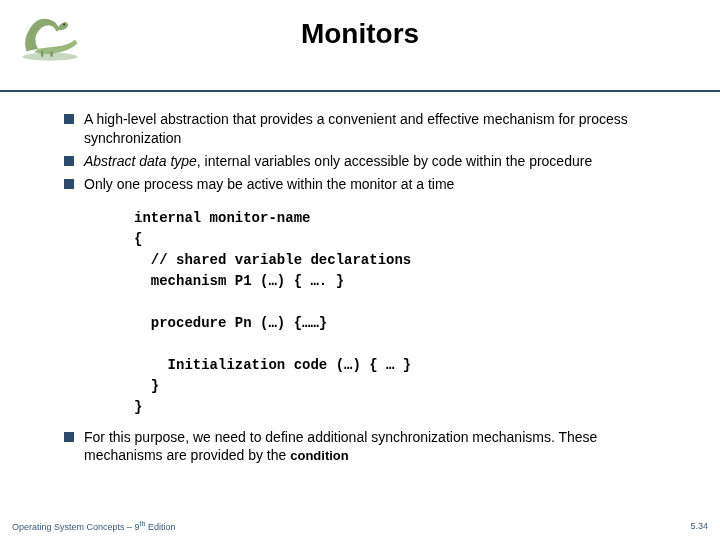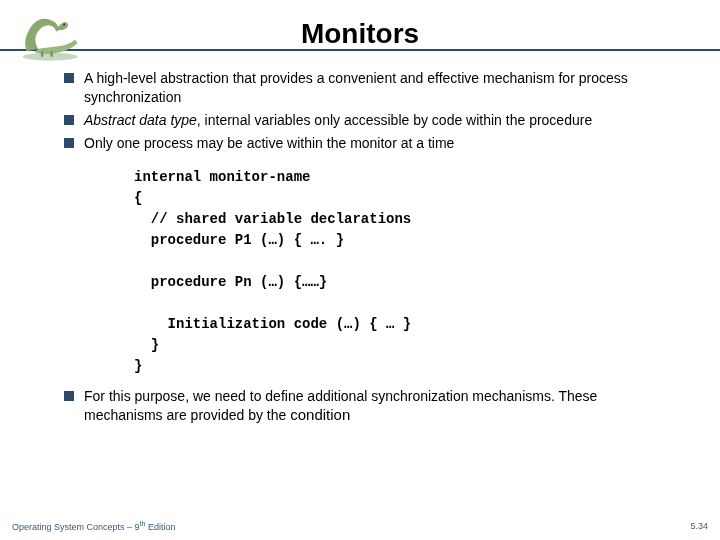--- a/index.html
+++ b/index.html
@@ -6,21 +6,21 @@
   body {
     width: 720px;
     height: 540px;
     font-family: Arial, Helvetica, sans-serif;
     background: #fff;
     position: relative;
     overflow: hidden;
   }
   .header {
     position: relative;
-    height: 51px;
+    height: 92px;
     border-bottom: 2px solid #2c4a6b;
   }
   .dino {
     position: absolute;
     left: 10px;
     top: 8px;
     width: 80px;
     height: 55px;
   }
   .title {
@@ -53,21 +53,21 @@
   }
   .italic { font-style: italic; }
   .code-block {
     font-family: "Courier New", monospace;
     font-size: 14px;
     font-weight: bold;
     margin: 14px 0 10px 70px;
     white-space: pre;
     line-height: 1.5;
   }
-  .condition-word { font-weight: normal; font-size: 15px; text-align: right; }
+  .condition-word { font-weight: bold; font-size: 13px; text-align: right; }
   .footer {
     position: absolute;
     bottom: 8px;
     left: 0;
     width: 100%;
     padding: 0 12px;
     font-size: 9px;
     display: flex;
     justify-content: space-between;
     align-items: center;
@@ -96,21 +96,21 @@
 <div class="content">
   <ul class="bullet-list">
     <li><span>A high-level abstraction that provides a convenient and effective mechanism for process synchronization</span></li>
     <li><span class="italic">Abstract data type</span><span>, internal variables only accessible by code within the procedure</span></li>
     <li><span>Only one process may be active within the monitor at a time</span></li>
   </ul>
 
   <div class="code-block"><span>internal monitor-name</span>
 <span>{</span>
 <span>  // shared variable declarations</span>
-<span>  procedure P1 (…) { …. }</span>
+<span>  mechanism P1 (…) { …. }</span>
 <span></span>
 <span>  procedure Pn (…) {……}</span>
 <span></span>
 <span>    Initialization code (…) { … }</span>
 <span>  }</span>
 <span>}</span></div>
 
   <ul class="bullet-list">
     <li>
       <span>For this purpose, we need to define additional synchronization mechanisms. These mechanisms are provided by the </span><span class="condition-word">condition</span>

